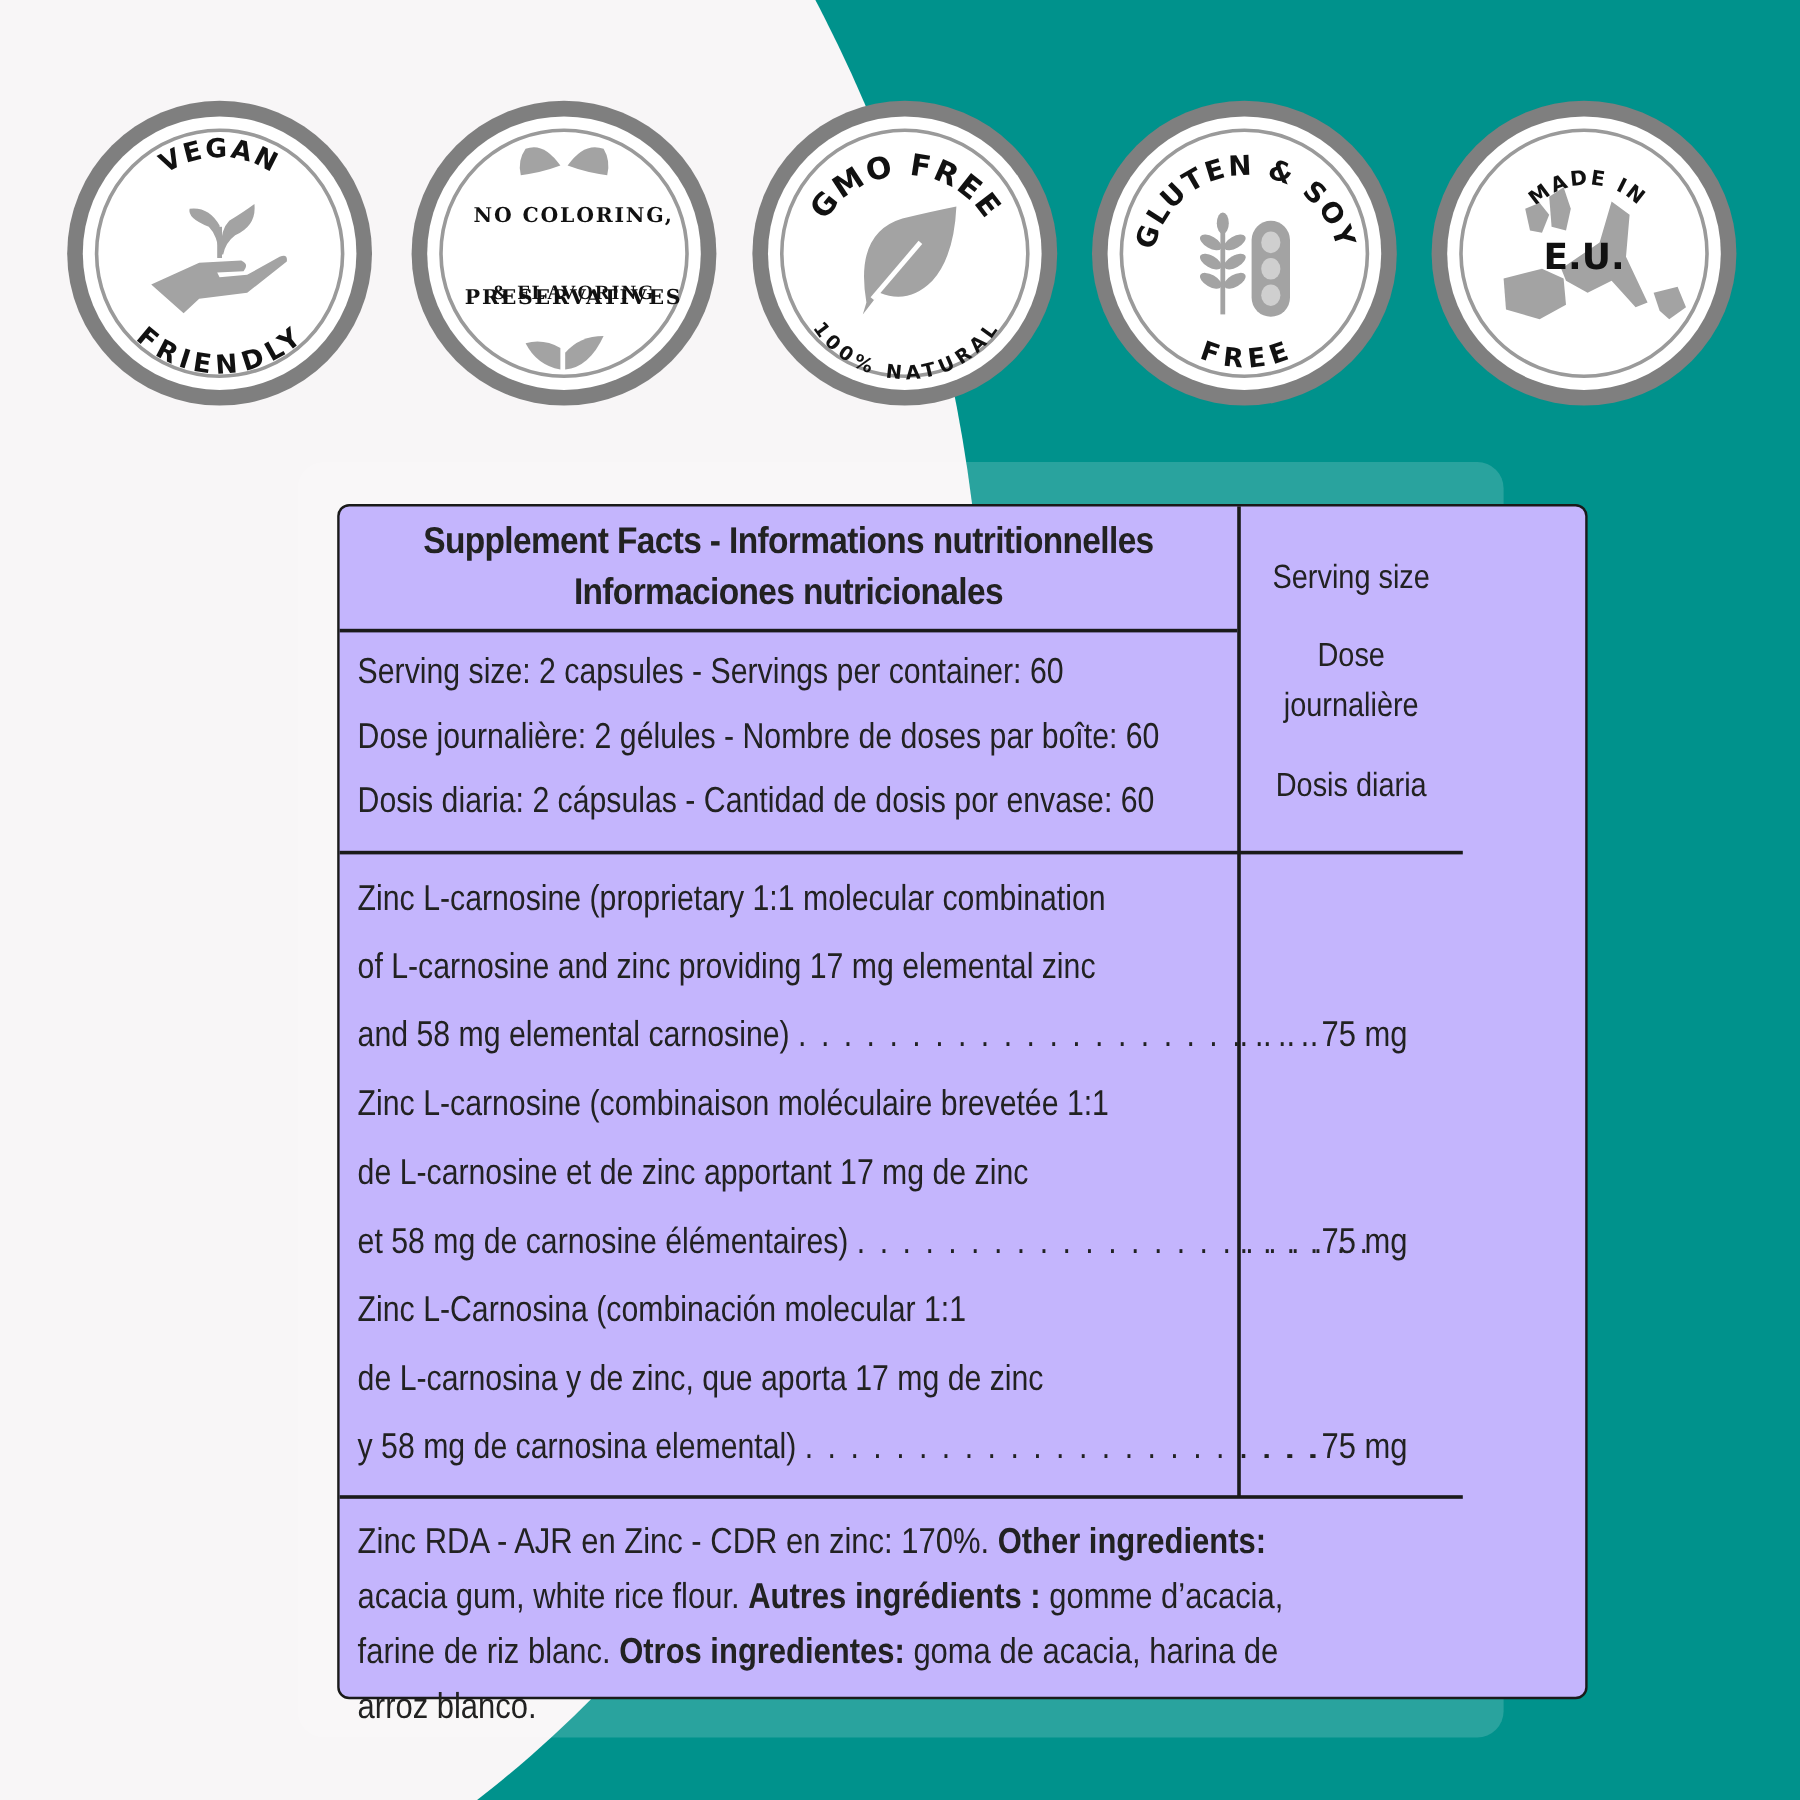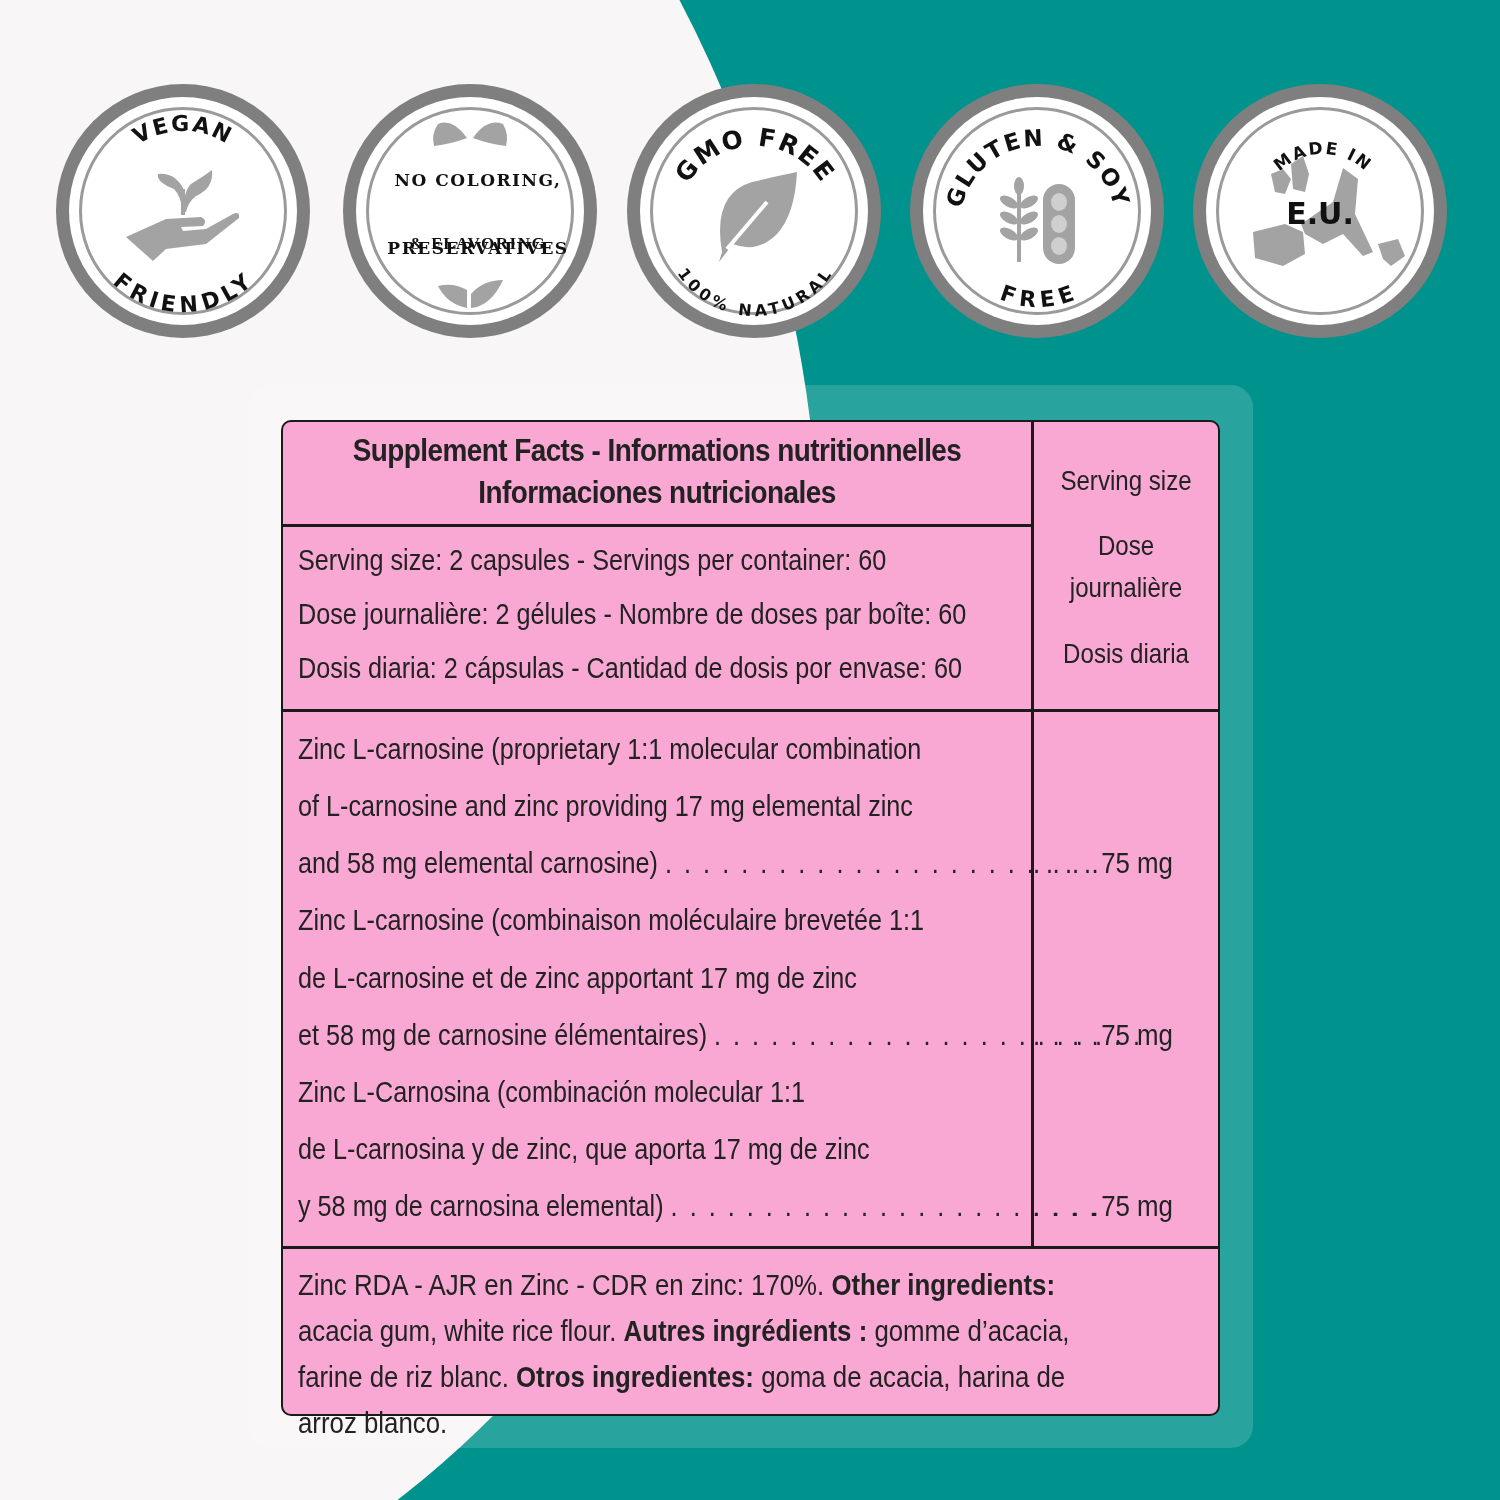--- a/index.html
+++ b/index.html
@@ -41,22 +41,22 @@
       font-family: "DejaVu Serif", serif; font-weight: bold; color: #111;
       font-size: 17px; letter-spacing: 1.5px;
     }
 
     .panel {
       position: absolute; left: 248px; top: 385px; width: 1005px; height: 1063px;
       border-radius: 22px;
       background: rgba(255,255,255,0.16);
     }
     .facts {
-      position: absolute; left: 281px; top: 420px; width: 939px; height: 996px;
-      background: #f9a8d4;
+      position: absolute; left: 281px; top: 420px; width: 1042px; height: 996px;
+      background: #c4b5fd;
       border: 2.5px solid #1a1a1a;
       border-radius: 10px;
       color: #222;
       font-family: "Liberation Sans", sans-serif;
     }
     .col-divider {
       position: absolute; left: 748px; top: 0; width: 2.5px; height: 826px; background: #1a1a1a;
     }
     .hline { position: absolute; height: 2.5px; background: #1a1a1a; }
     .title {

